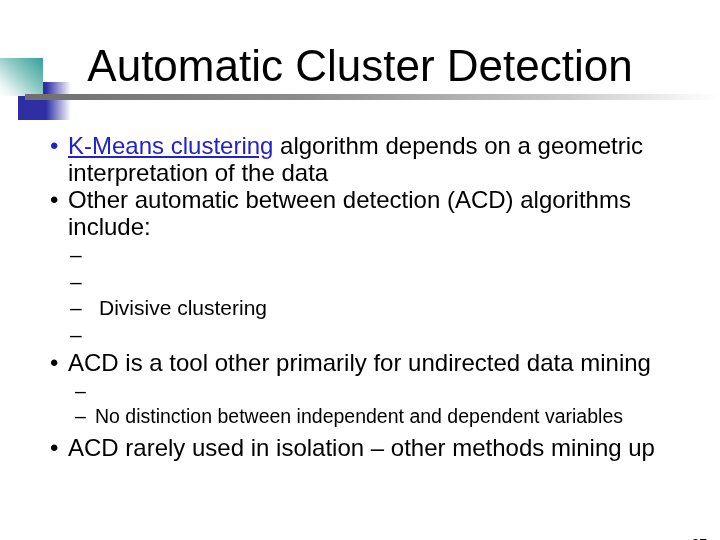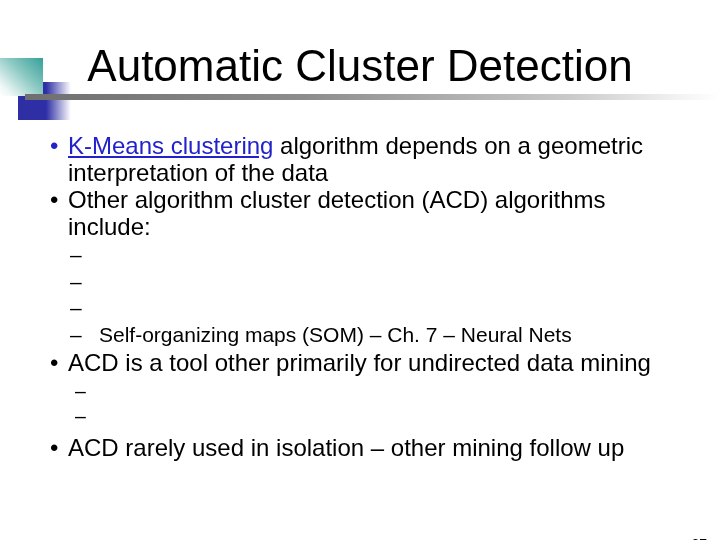--- a/index.html
+++ b/index.html
@@ -73,55 +73,56 @@
 
   <div class="body">
 
     <div class="b p1">
       <span class="marker">•</span>
       <span class="txt"><a class="link">K-Means clustering</a><span> algorithm depends on a geometric interpretation of the data</span></span>
     </div>
 
     <div class="b p2">
       <span class="marker">•</span>
-      <span class="txt">Other algorithm cluster detection (ACD) algorithms include:</span>
+      <span class="txt">Other automatic between detection (ACD) algorithms include:</span>
     </div>
 
     <div class="sub1">
       <div class="s">
         <span class="marker">–</span>
       </div>
       <div class="s">
         <span class="marker">–</span>
       </div>
       <div class="s">
         <span class="marker">–</span>
+        <span class="txt">Divisive clustering</span>
       </div>
       <div class="s">
         <span class="marker">–</span>
-        <span class="txt">Self-organizing maps (SOM) – Ch. 7 – Neural Nets</span>
       </div>
     </div>
 
     <div class="b p3">
       <span class="marker">•</span>
       <span class="txt">ACD is a tool other primarily for undirected data mining</span>
     </div>
 
     <div class="sub2">
       <div class="s">
         <span class="marker">–</span>
       </div>
       <div class="s">
         <span class="marker">–</span>
+        <span class="txt">No distinction between independent and dependent variables</span>
       </div>
     </div>
 
     <div class="b p4">
       <span class="marker">•</span>
-      <span class="txt">ACD rarely used in isolation – other mining follow up</span>
+      <span class="txt">ACD rarely used in isolation – other methods mining up</span>
     </div>
 
   </div>
 
   <div class="page-number">27</div>
 
 </div>
 
 </body></html>

